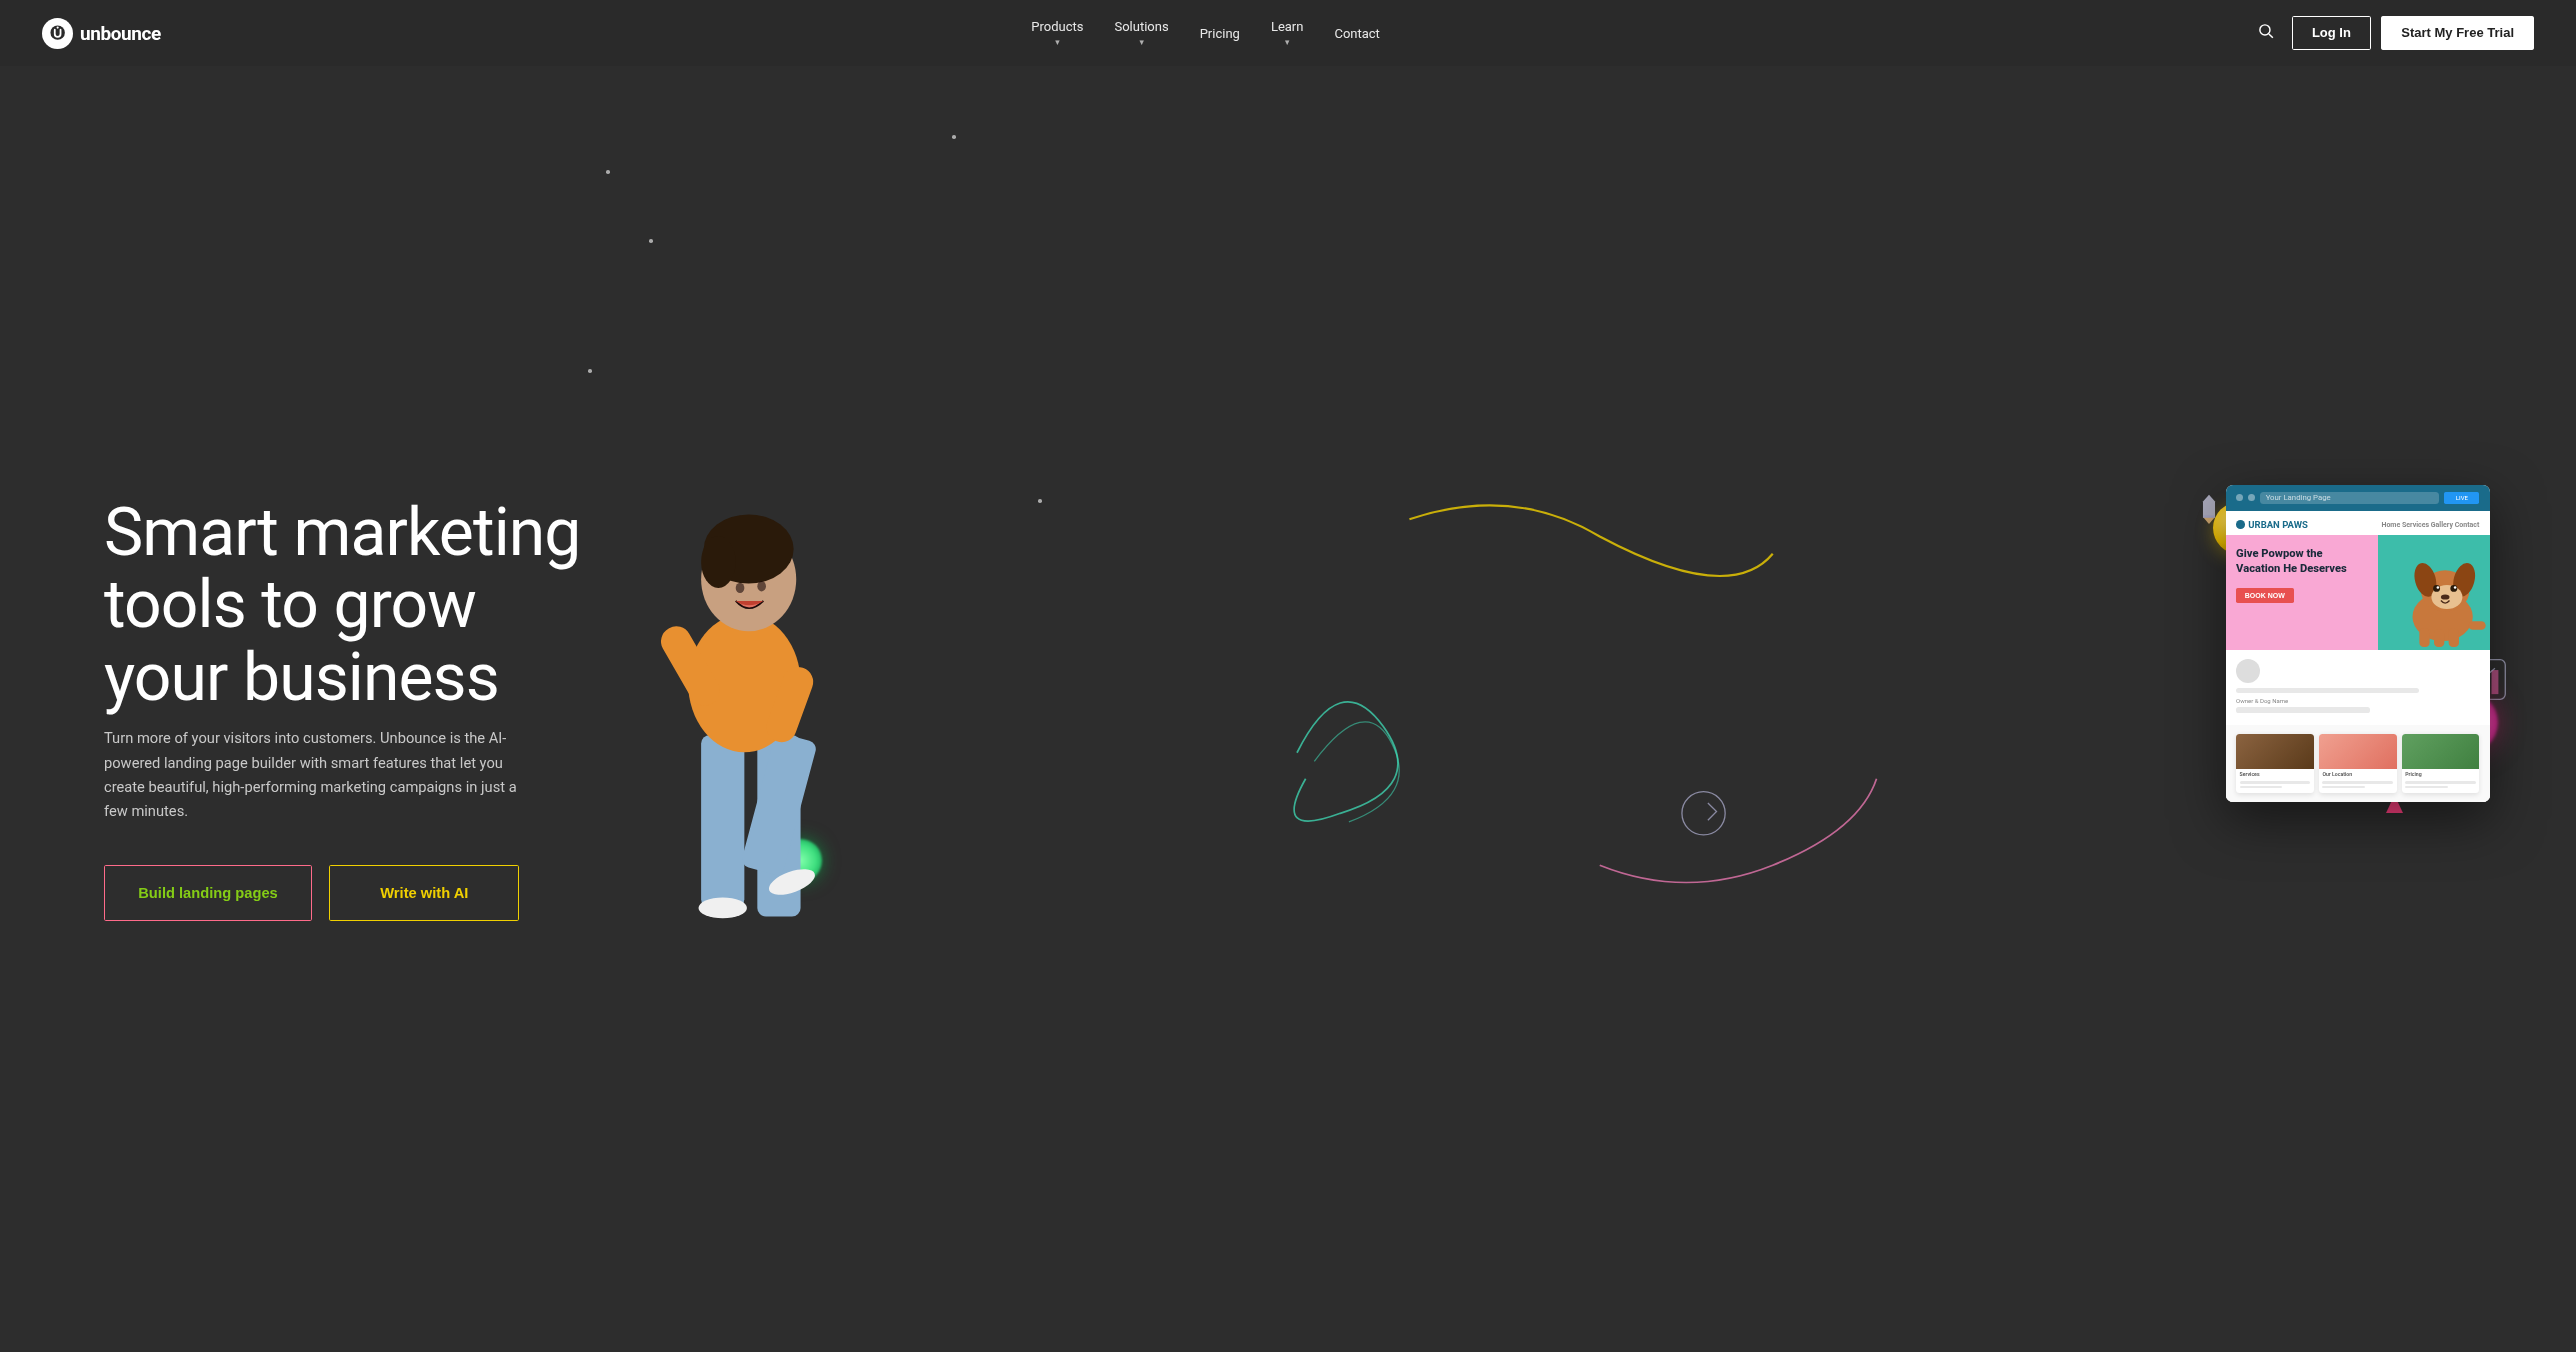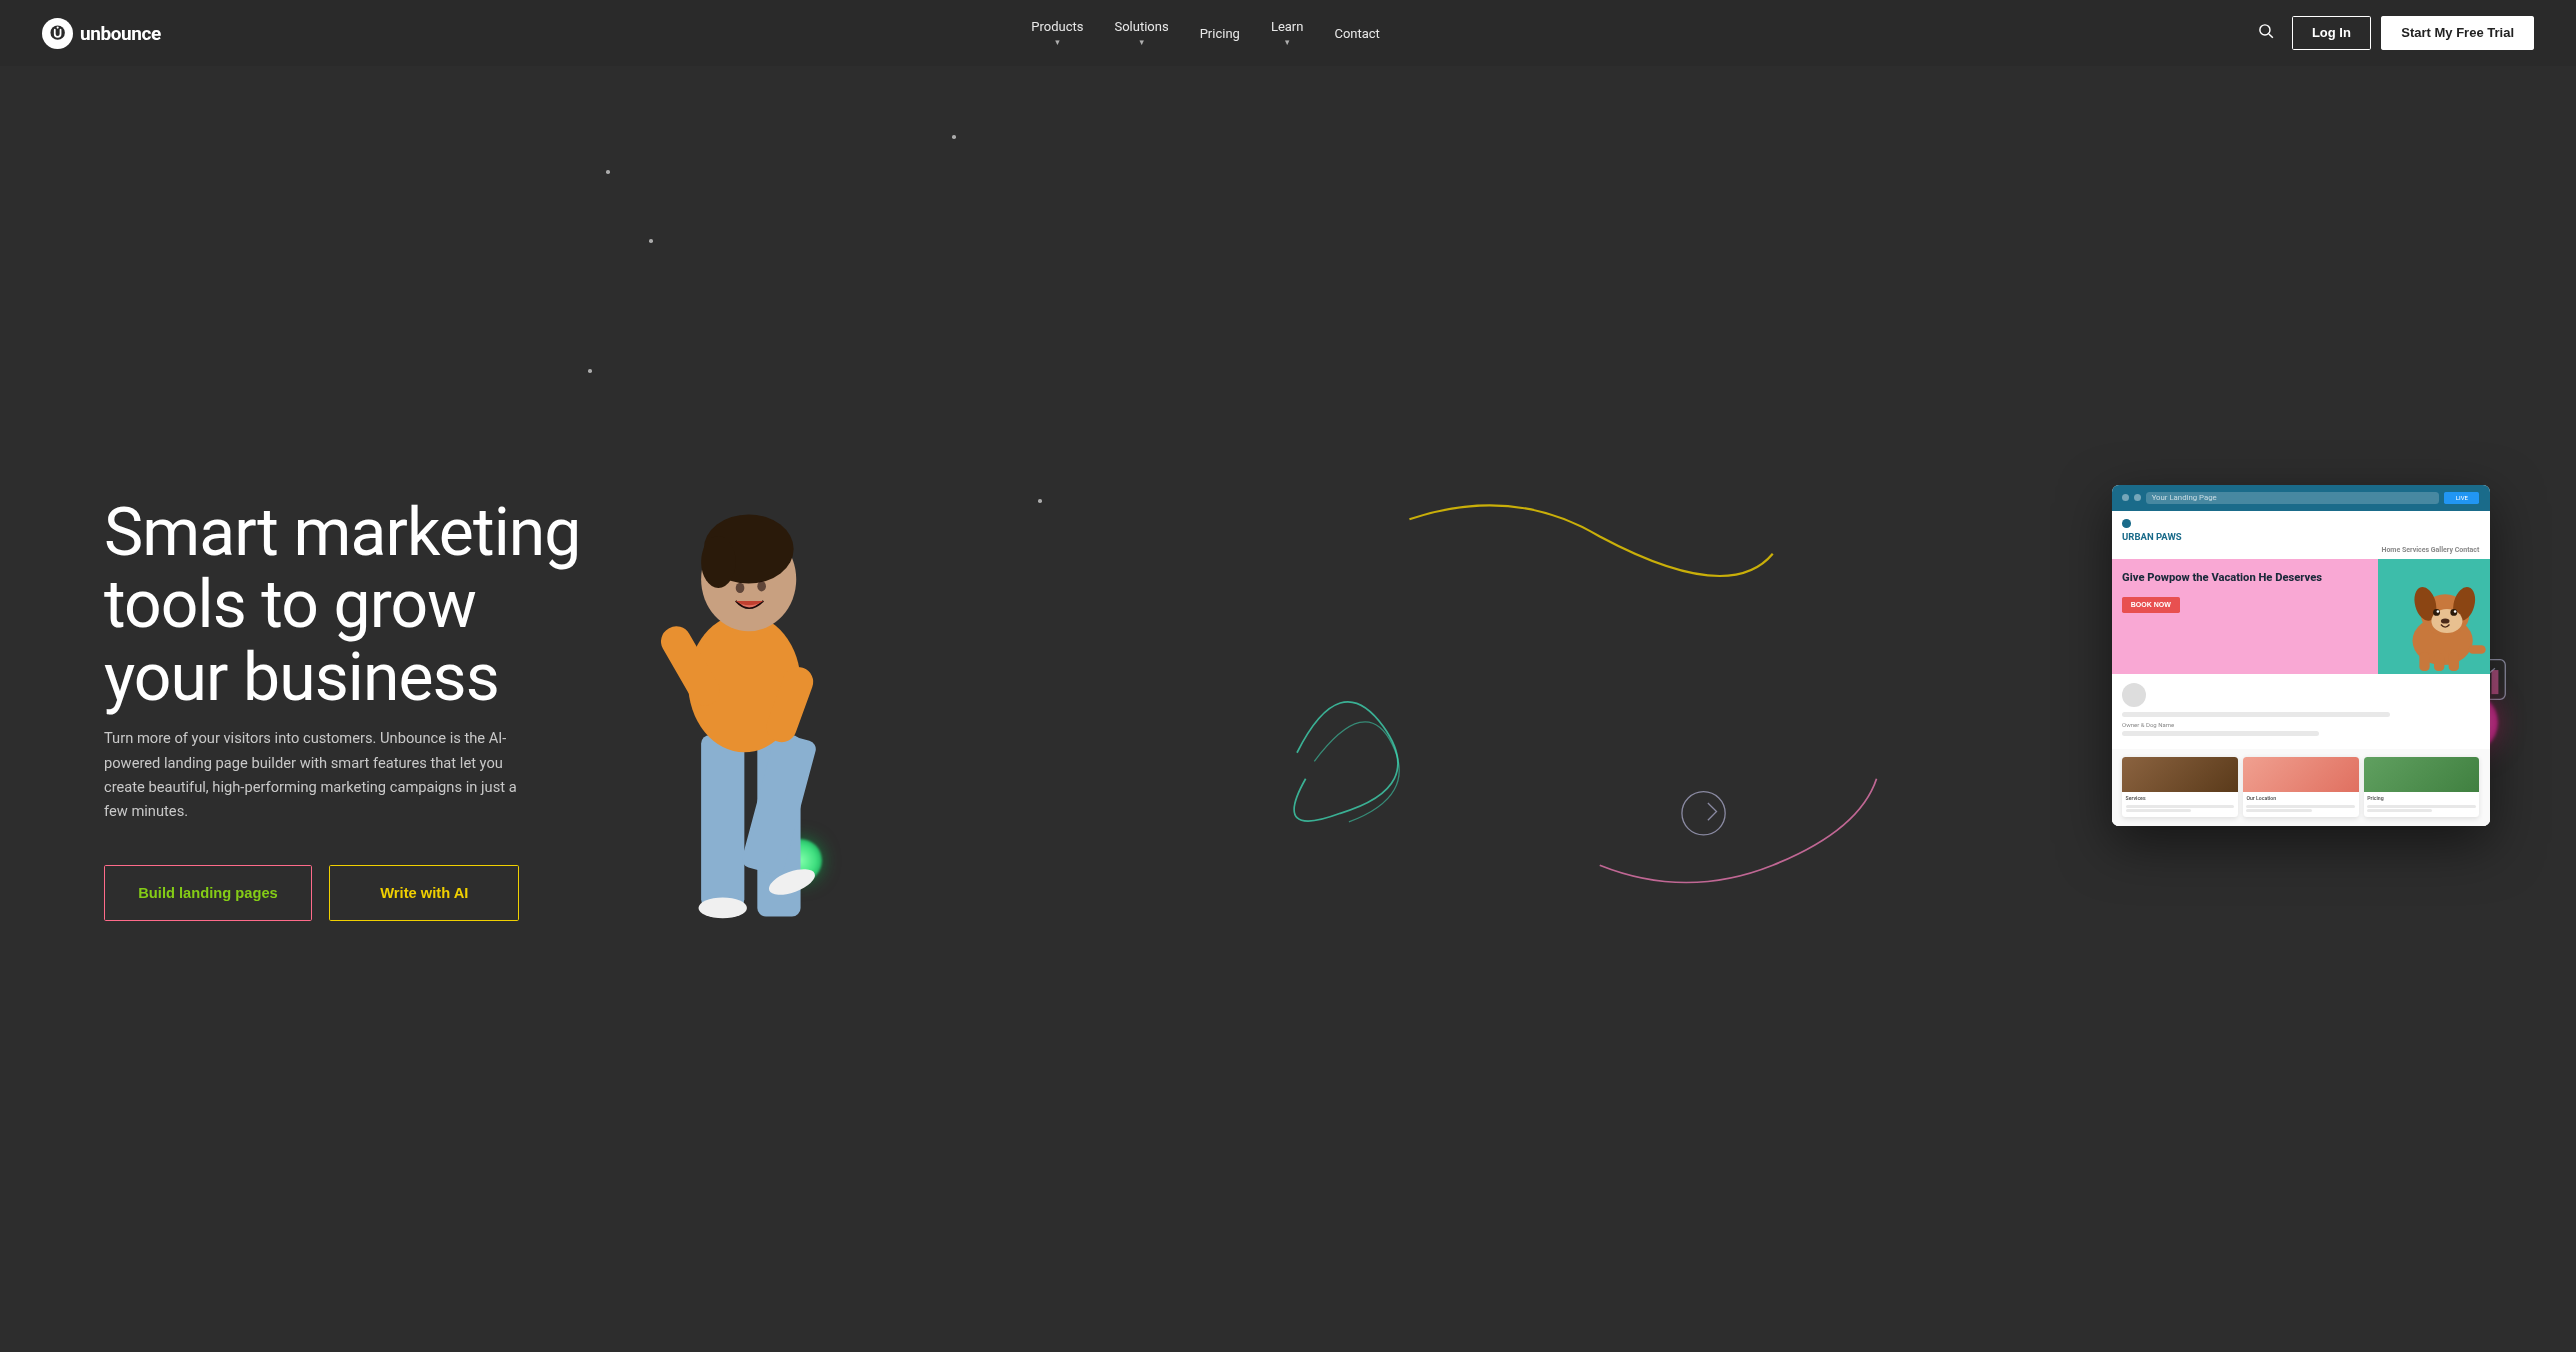--- a/index.html
+++ b/index.html
@@ -183,21 +183,21 @@
       display: flex;
       align-items: center;
       justify-content: center;
     }
 
     
     .page-mockup {
       position: absolute;
       right: 17.3px;
       top: 35px;
-      width: 378px;
+      width: 264px;
       background: #fff;
       border-radius: 7px;
       box-shadow: 0 17.3px 52px rgba(0,0,0,0.5);
       z-index: 2;
       overflow: hidden;
     }
 
     .mockup-header {
       background: #1a6b8a;
       padding: 7px 10.4px;
@@ -223,22 +223,22 @@
     .mockup-body {
       background: #fff;
     }
 
     .mockup-brand {
       padding: 8.7px 10.4px 5.2px;
       font-size: 9.5px;
       font-weight: 700;
       color: #1a6b8a;
       display: flex;
+      align-items: center;
       gap: 3.5px;
-      flex-direction: column;
     }
 
     .brand-dot { width: 8.7px; height: 8.7px; background: #1a6b8a; border-radius: 50%; }
 
     .mockup-hero-section {
       display: flex;
       gap: 4px;
       background: #f9a8d4;
       min-height: 112px;
       position: relative;

